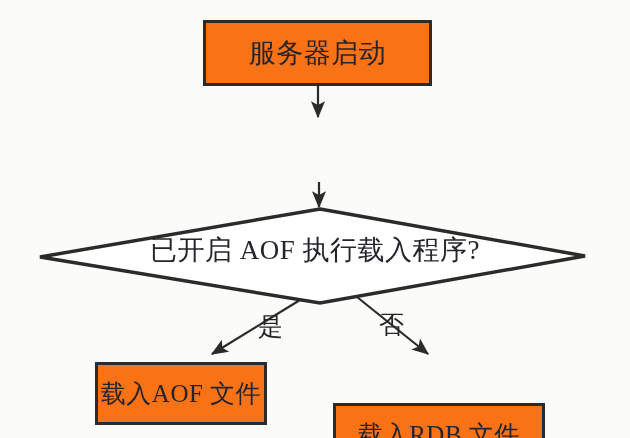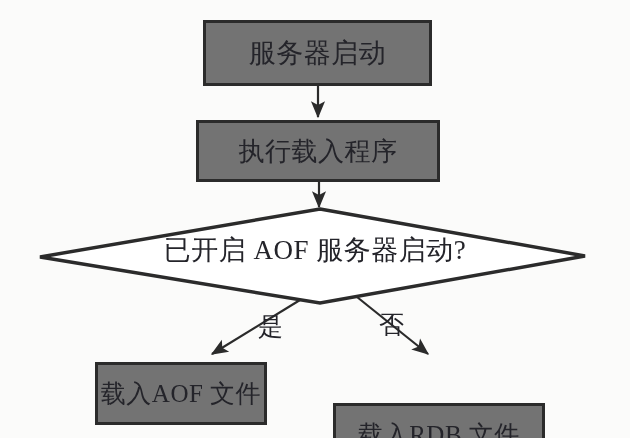--- a/index.html
+++ b/index.html
@@ -21,21 +21,21 @@
   #flow-svg {
     position: absolute;
     left: 0;
     top: 0;
     width: 630px;
     height: 438px;
   }
   .node-box {
     position: absolute;
     box-sizing: border-box;
-    background: #737373;
+    background: #f97316;
     border: 3px solid #2b2b2b;
     display: flex;
     align-items: center;
     justify-content: center;
     color: #24242a;
     letter-spacing: 0.5px;
     white-space: nowrap;
     z-index: 3;
   }
   #node-server-start {
@@ -114,25 +114,22 @@
 
     <line x1="300" y1="300" x2="212" y2="354" stroke="#2b2b2b" stroke-width="2.2" marker-end="url(#arrowhead)"></line>
 
     <line x1="357" y1="297" x2="428" y2="354" stroke="#2b2b2b" stroke-width="2.2" marker-end="url(#arrowhead)"></line>
   </svg>
 
   <div class="node-box" id="node-server-start">
     <span>服务器启动</span>
   </div>
 
-  <div class="node-box" id="node-run-loader">
-    <span>执行载入程序</span>
-  </div>
 
-  <div class="decision-label">已开启 AOF 服务器启动?</div>
+  <div class="decision-label">已开启 AOF 执行载入程序?</div>
 
   <div class="edge-label" id="edge-label-yes">是</div>
 
   <div class="edge-label" id="edge-label-no">否</div>
 
   <div class="node-box" id="node-load-aof">
     <span>载入AOF 文件</span>
   </div>
 
   <div class="node-box" id="node-load-rdb">

